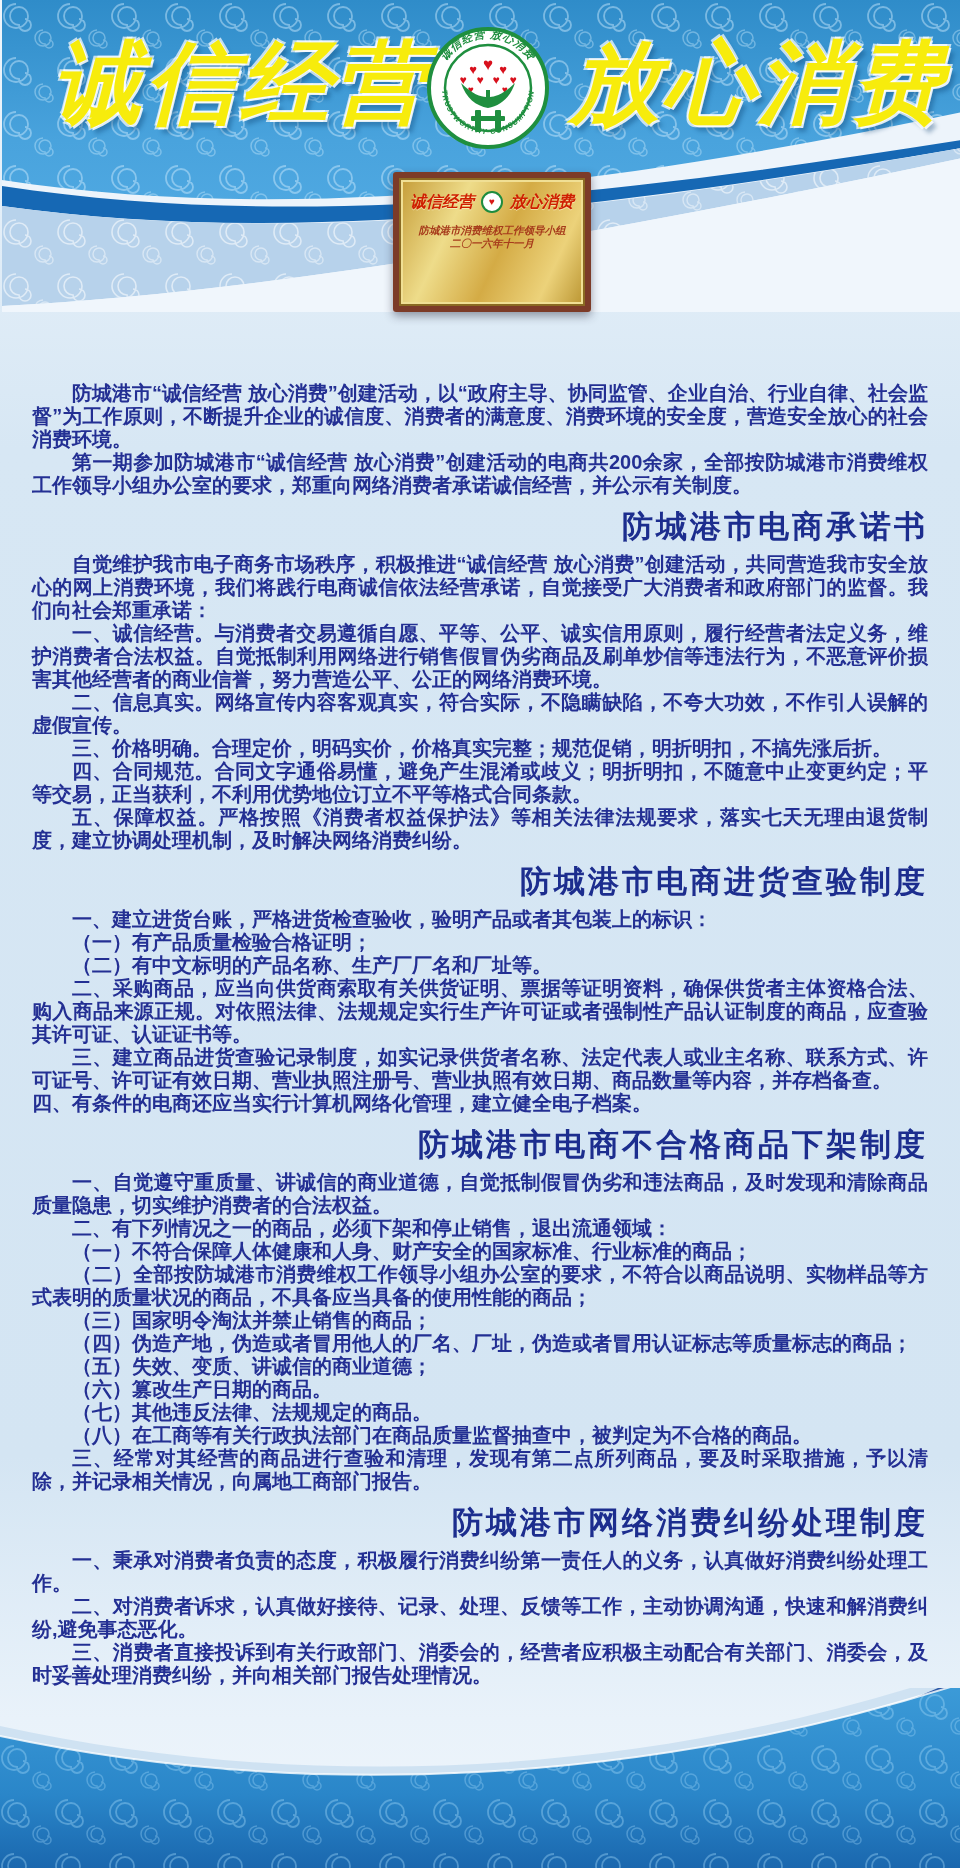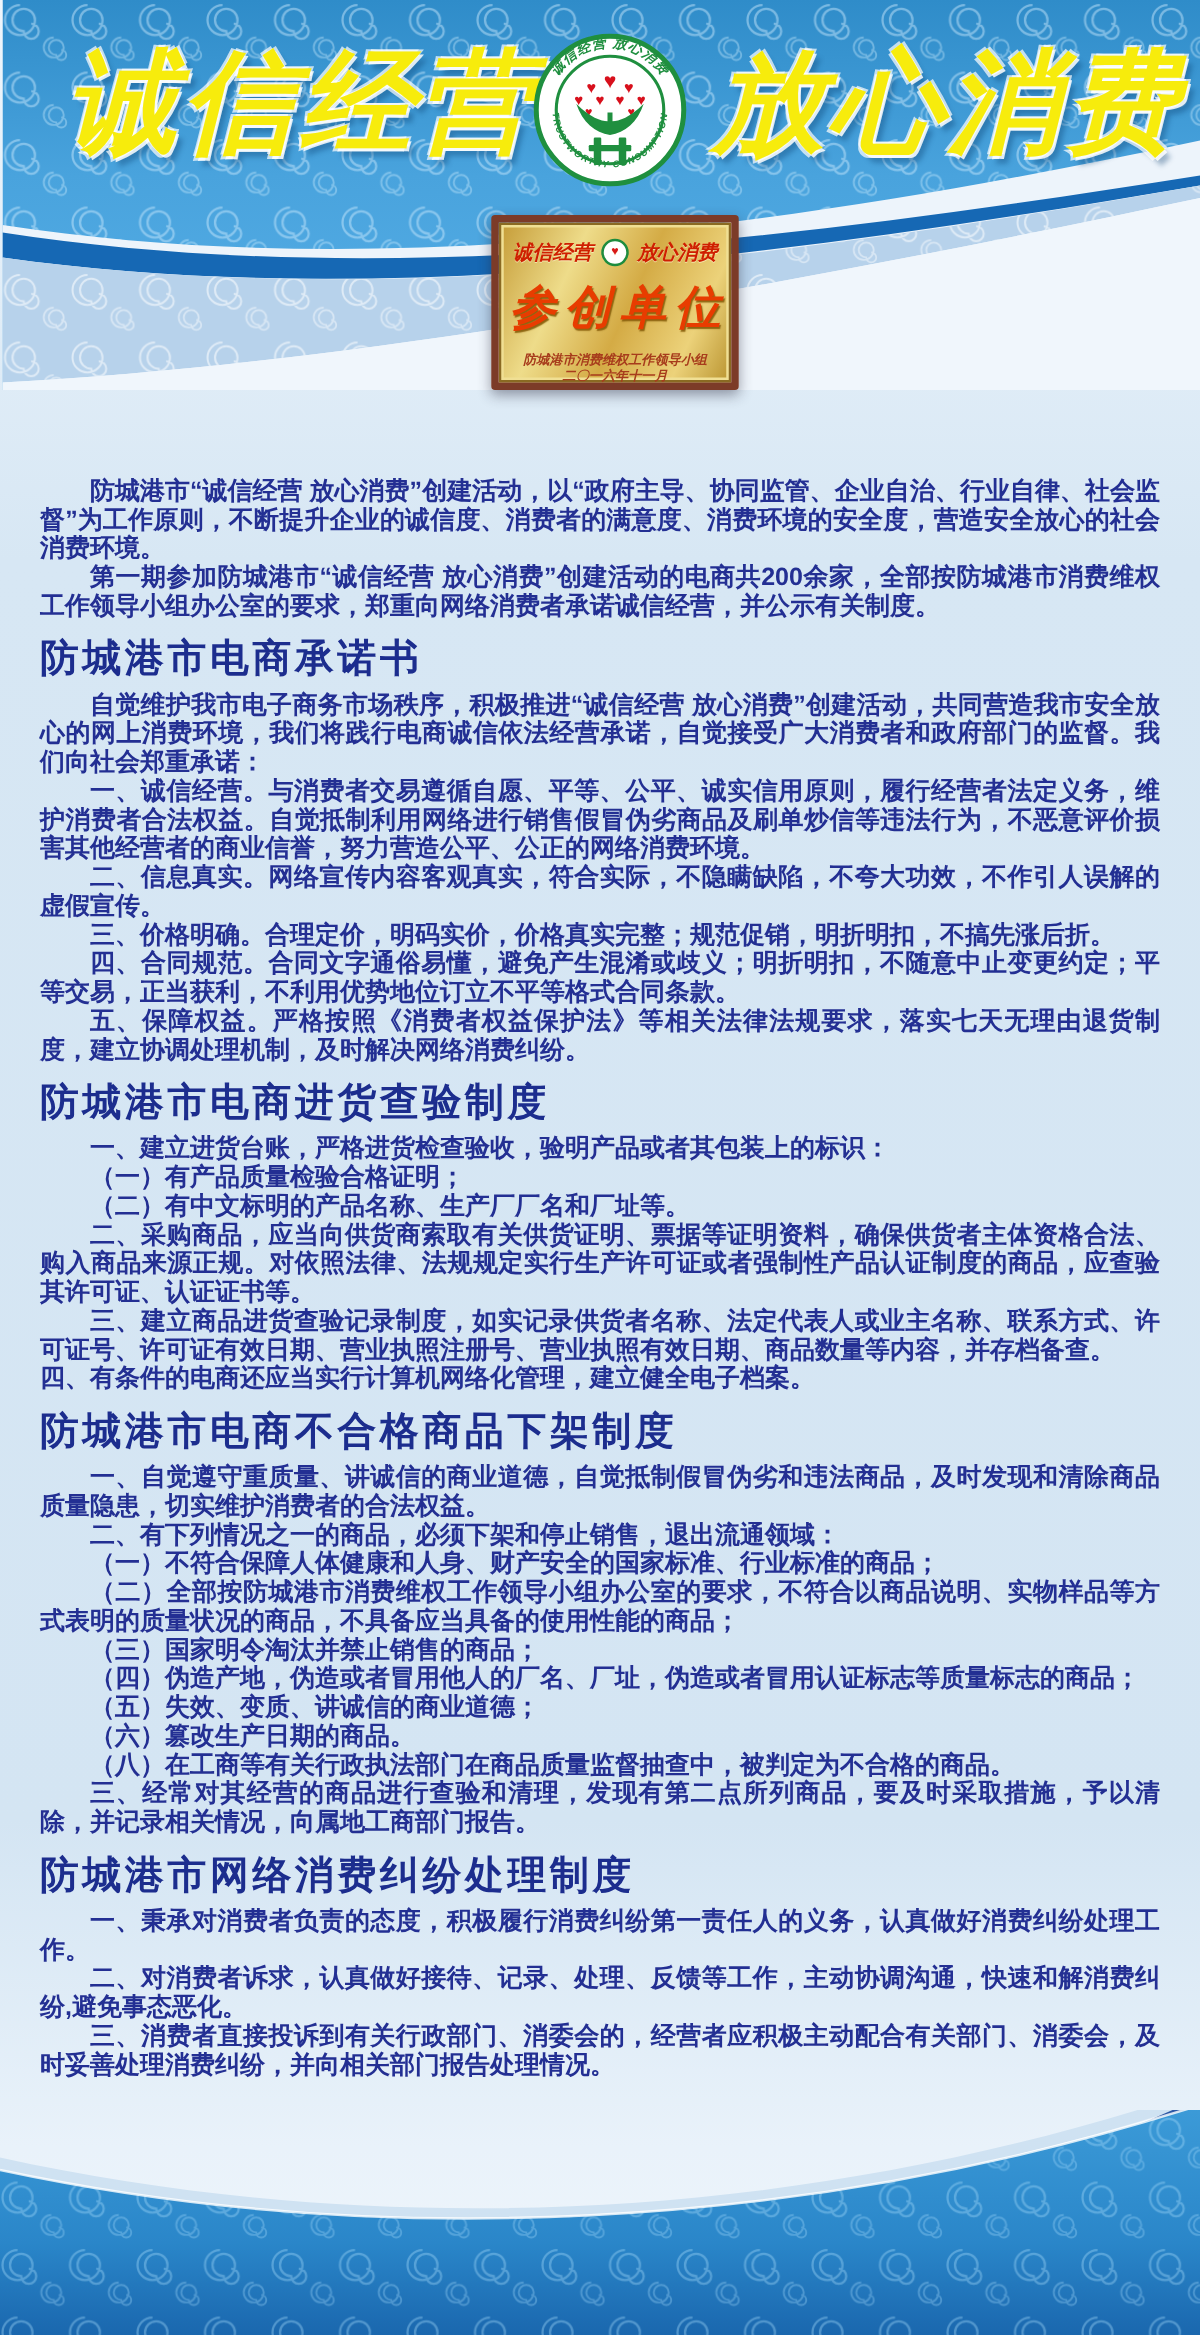--- a/index.html
+++ b/index.html
@@ -31,21 +31,21 @@
   .plaque-title{margin-top:8px;font-size:37px;font-weight:900;color:#e83c00;letter-spacing:7px;
                 text-indent:7px;text-shadow:1px 2px 1px #8d6410;}
   .plaque-issuer{margin-top:11px;font-size:10.5px;font-weight:700;color:#a73c1c;line-height:13px;}
   .plaque-date{font-size:10.5px;font-weight:700;color:#a73c1c;line-height:13px;}
   
   .main{position:relative;padding:382px 32px 0;box-sizing:border-box;}
   .main p{margin:0;font-size:20px;line-height:23px;font-weight:700;color:#232f93;
           text-align:justify;text-indent:2em;}
   .main p.noind{text-indent:0;}
   .sec-heading{margin:12px 0 8px;font-size:31px;line-height:36px;font-weight:800;color:#1c2d8e;
-               text-align:left;letter-spacing:3px;}
+               text-align:right;letter-spacing:3px;}
   
   .footer{position:absolute;left:0;bottom:0;width:960px;height:180px;}
   .footer svg{display:block;}
 </style>
 </head>
 <body>
 
 <div class="page">
 
   <div class="header">
@@ -108,21 +108,20 @@
         </g>
       </svg>
     </div>
 
     <div class="plaque">
       <div class="plaque-row1">
         <span>诚信经营</span>
         <span class="mini-logo">♥</span>
         <span>放心消费</span>
       </div>
-      <div class="plaque-title">参创单位</div>
       <div class="plaque-issuer">防城港市消费维权工作领导小组</div>
       <div class="plaque-date">二〇一六年十一月</div>
     </div>
   </div>
 
   <div class="main">
 
     <div>
 
     <p>防城港市“诚信经营 放心消费”创建活动，以“政府主导、协同监管、企业自治、行业自律、社会监督”为工作原则，不断提升企业的诚信度、消费者的满意度、消费环境的安全度，营造安全放心的社会消费环境。</p>
@@ -155,20 +154,21 @@
     <div>
 
     <p>一、自觉遵守重质量、讲诚信的商业道德，自觉抵制假冒伪劣和违法商品，及时发现和清除商品质量隐患，切实维护消费者的合法权益。</p>
         <p>二、有下列情况之一的商品，必须下架和停止销售，退出流通领域：</p>
         <p>（一）不符合保障人体健康和人身、财产安全的国家标准、行业标准的商品；</p>
         <p>（二）全部按防城港市消费维权工作领导小组办公室的要求，不符合以商品说明、实物样品等方式表明的质量状况的商品，不具备应当具备的使用性能的商品；</p>
         <p>（三）国家明令淘汰并禁止销售的商品；</p>
         <p>（四）伪造产地，伪造或者冒用他人的厂名、厂址，伪造或者冒用认证标志等质量标志的商品；</p>
         <p>（五）失效、变质、讲诚信的商业道德；</p>
         <p>（六）篡改生产日期的商品。</p>
+        <p>（七）其他违反法律、法规规定的商品。</p>
         <p>（八）在工商等有关行政执法部门在商品质量监督抽查中，被判定为不合格的商品。</p>
         <p>三、经常对其经营的商品进行查验和清理，发现有第二点所列商品，要及时采取措施，予以清除，并记录相关情况，向属地工商部门报告。</p>
       </div>
 
     <h2 class="sec-heading">防城港市网络消费纠纷处理制度</h2>
     <div>
 
     <p>一、秉承对消费者负责的态度，积极履行消费纠纷第一责任人的义务，认真做好消费纠纷处理工作。</p>
         <p>二、对消费者诉求，认真做好接待、记录、处理、反馈等工作，主动协调沟通，快速和解消费纠纷,避免事态恶化。</p>
         <p>三、消费者直接投诉到有关行政部门、消委会的，经营者应积极主动配合有关部门、消委会，及时妥善处理消费纠纷，并向相关部门报告处理情况。</p>

